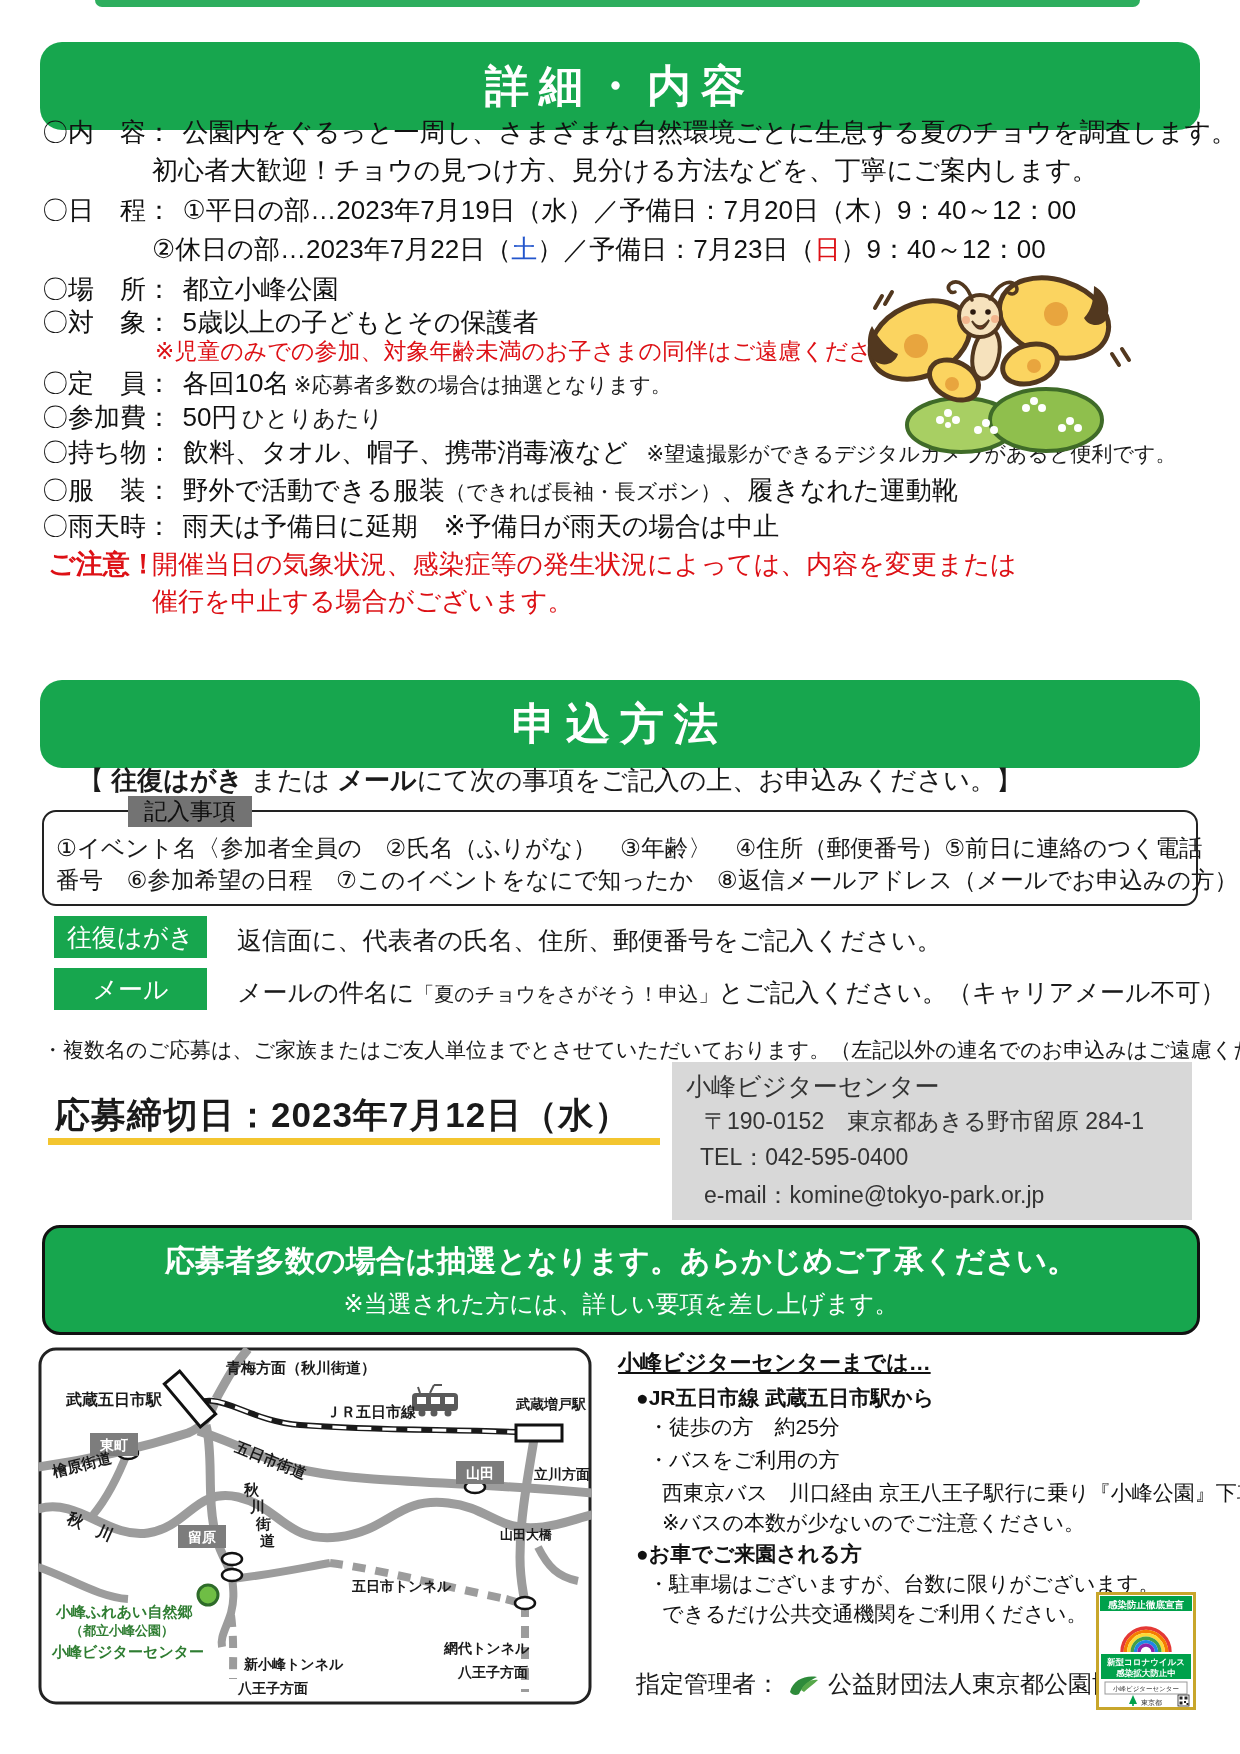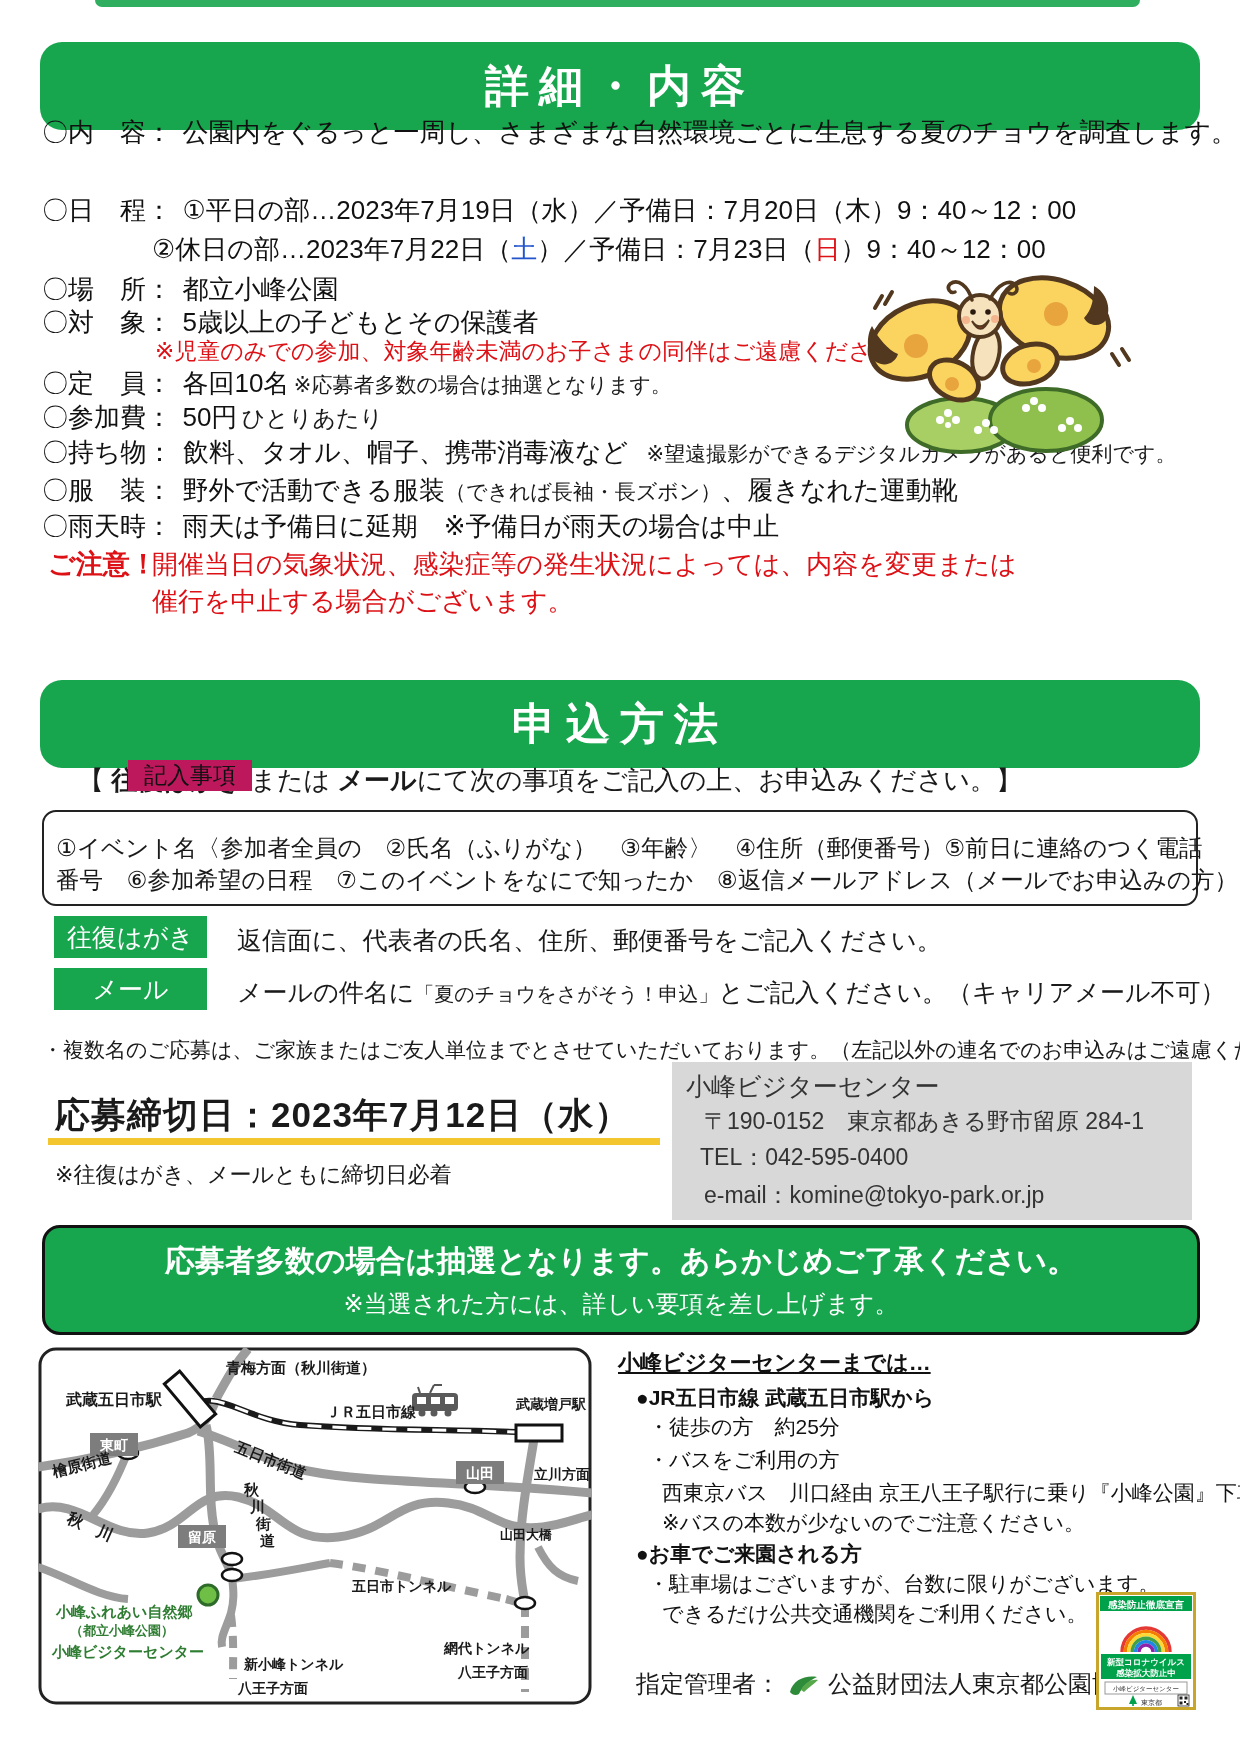--- a/index.html
+++ b/index.html
@@ -11,21 +11,21 @@
          font-weight:bold;letter-spacing:10px;}
   .row-label{font-size:26px;color:#111;}
   .row-text{font-size:26px;color:#111;}
   .small{font-size:21px;}
   .mid{font-size:23px;}
   .red{color:#dd1015;}
   .blue{color:#2255cc;}
   .b{font-weight:bold;}
   .fieldset{position:absolute;left:42px;top:810px;width:1152px;height:92px;border:2.5px solid #222;
             border-radius:14px;background:#fff;}
-  .legend{position:absolute;left:128px;top:760px;background:#be185d;padding:0 16px;font-size:23px;color:#111;}
+  .legend{position:absolute;left:128px;top:796px;background:#737373;padding:0 16px;font-size:23px;color:#111;}
   .tagbox{position:absolute;left:54px;width:153px;height:42px;background:#17a64e;color:#fff;
           font-size:25px;display:flex;align-items:center;justify-content:center;}
   .greybox{position:absolute;left:672px;top:1062px;width:520px;height:158px;background:#d8d8d8;}
   .banner{position:absolute;left:42px;top:1225px;width:1152px;height:104px;background:#17a64e;
           border:3px solid #111;border-radius:18px;display:flex;flex-direction:column;
           align-items:center;justify-content:center;color:#fff;}
   .gold-underline{position:absolute;left:48px;top:1138px;width:612px;height:7px;background:#f3c52f;}
   .dir{position:absolute;font-size:21px;color:#111;white-space:nowrap;}
   .dirh{font-weight:bold;font-size:21px;}
   .map-green{fill:#2f7d32;font-weight:bold;}
@@ -42,20 +42,21 @@
   <div class="abs" style="left:95px;top:0;width:1045px;height:7px;background:#2eae5e;border-radius:0 0 8px 8px;"></div>
 
   <div class="ghead" style="top:42px;">
     <span>詳細・内容</span>
   </div>
 
   <div class="abs" style="left:42px;top:115px;">
     <span class="row-label">〇内　容：</span>
     <span class="row-text" style="margin-left:6px;">公園内をぐるっと一周し、さまざまな自然環境ごとに生息する夏のチョウを調査します。</span>
   </div>
+  <div class="abs row-text" style="left:152px;top:153px;">初心者大歓迎！チョウの見つけ方、見分ける方法などを、丁寧にご案内します。</div>
 
   <div class="abs" style="left:42px;top:193px;">
     <span class="row-label">〇日　程：</span>
     <span class="row-text" style="margin-left:6px;">①平日の部…2023年7月19日（水）／予備日：7月20日（木）9：40～12：00</span>
   </div>
   <div class="abs row-text" style="left:152px;top:232px;">
     <span>②休日の部…2023年7月22日（</span><span class="blue">土</span><span>）／予備日：7月23日（</span><span class="red">日</span><span>）9：40～12：00</span>
   </div>
 
   <div class="abs" style="left:42px;top:272px;">
@@ -178,21 +179,20 @@
     <span>メール</span>
   </div>
   <div class="abs" style="left:237px;top:976px;font-size:25px;">
     <span>メールの件名に</span><span style="font-size:20px;">「夏のチョウをさがそう！申込」</span><span>とご記入ください。（キャリアメール不可）</span>
   </div>
 
   <div class="abs" style="left:42px;top:1036px;font-size:21px;">・複数名のご応募は、ご家族またはご友人単位までとさせていただいております。（左記以外の連名でのお申込みはご遠慮ください）</div>
 
   <div class="abs b" style="left:55px;top:1092px;font-size:35px;letter-spacing:1px;">応募締切日：2023年7月12日（水）</div>
   <div class="gold-underline"></div>
-  <div class="abs" style="left:55px;top:1160px;font-size:22px;">※往復はがき、メールともに締切日必着</div>
 
   <div class="greybox">
     <div class="abs" style="left:14px;top:8px;font-size:25px;color:#333;">小峰ビジターセンター</div>
     <div class="abs" style="left:32px;top:44px;font-size:23px;color:#333;">〒190-0152　東京都あきる野市留原 284-1</div>
     <div class="abs" style="left:28px;top:80px;font-size:23px;color:#333;">TEL：042-595-0400</div>
     <div class="abs" style="left:32px;top:118px;font-size:23px;color:#333;">e-mail：komine@tokyo-park.or.jp</div>
   </div>
 
   <div class="banner">
     <div class="b" style="font-size:30px;">応募者多数の場合は抽選となります。あらかじめご了承ください。</div>

